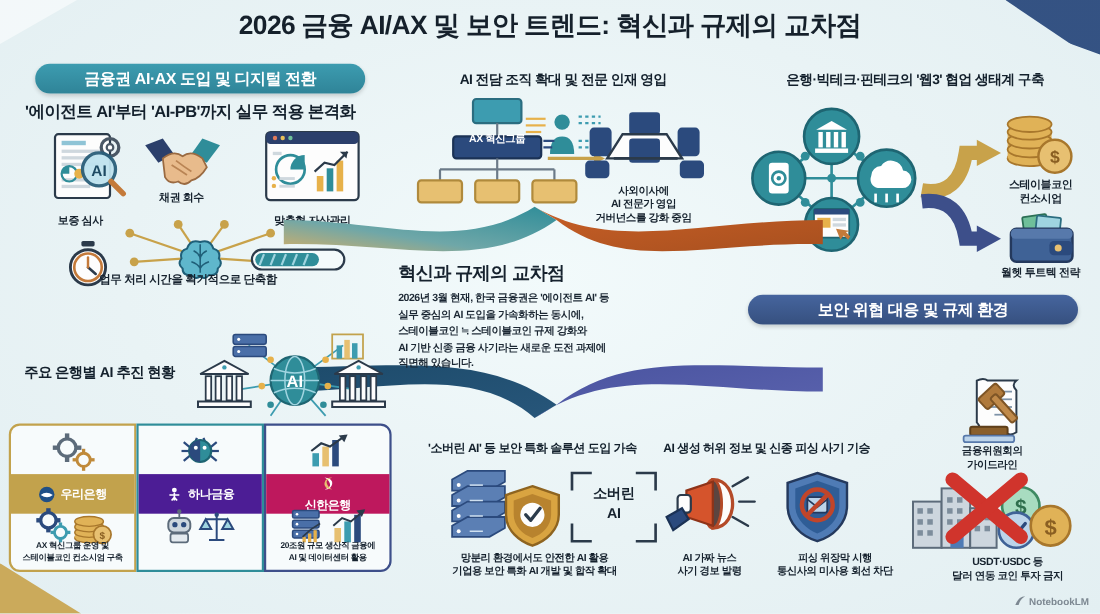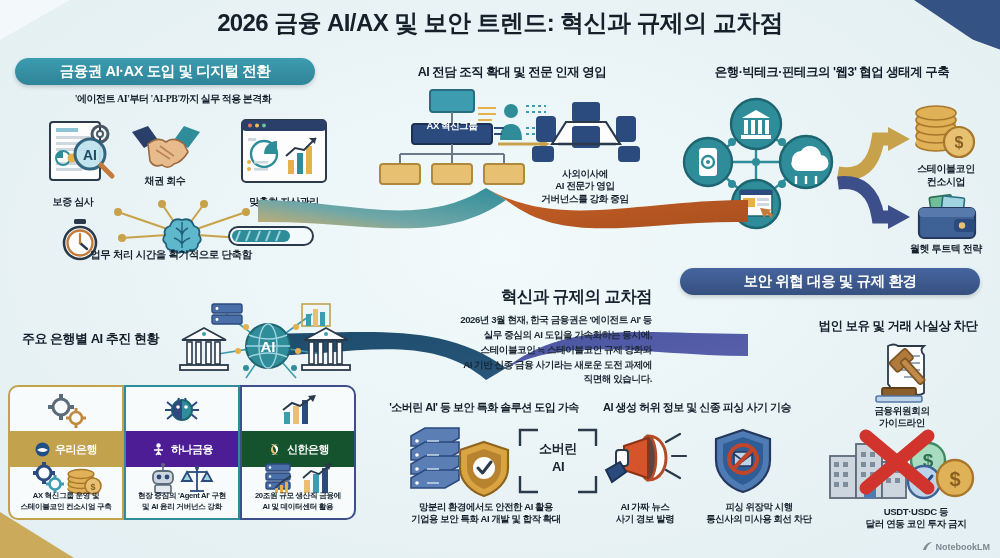--- a/index.html
+++ b/index.html
@@ -47,23 +47,22 @@
     white-space:nowrap; text-align:center;
   }
 
   .cap{ position:absolute; font-weight:bold; color:#16222e; text-align:center;
         letter-spacing:-0.4px; line-height:1.28; }
 
   
   .ribbon{ position:absolute; left:318px; top:186px; width:376px; height:200px; }
 
   .center-txt{
-    position:absolute; left:362px; top:238px; width:290px; text-align:right;
+    position:absolute; left:362px; top:238px; width:290px; text-align:left;
     z-index:6;
-    margin-top:48px;
   }
   .center-txt h2{
     font-size:16.5px; font-weight:bold; color:#16222e; letter-spacing:-0.6px;
     margin-bottom:5px;
   }
   .center-txt p{
     font-size:9.6px; font-weight:bold; color:#1b2733; line-height:1.55;
     letter-spacing:-0.45px;
   }
 
@@ -72,21 +71,21 @@
   .bankcol{ position:absolute; top:0; width:116px; height:135px;
     background:#f7fbfc; border:2px solid #caa94f; }
   .bankcol.c1{ left:0; border-color:#c2a24c; border-radius:10px 0 0 10px; }
   .bankcol.c2{ left:116px; border-color:#2f8d99; }
   .bankcol.c3{ left:232px; border-color:#3d4f8a; border-radius:0 10px 10px 0; }
   .bankband{ position:absolute; left:0; top:44px; width:100%; height:36px;
     display:flex; align-items:center; justify-content:center; gap:5px;
     font-size:11px; font-weight:bold; color:#fff; letter-spacing:-0.5px; }
   .b1{ background:#c2a24c; }
   .b2{ background:#4c1d95; }
-  .b3{ background:#14532d; }
+  .b3{ background:#be185d;flex-direction:column; }
   .bankdesc{ position:absolute; left:4px; right:4px; bottom:6px; font-size:7.6px;
     font-weight:bold; color:#16222e; text-align:center; line-height:1.45;
     letter-spacing:-0.3px; }
   .bankicon{ position:absolute; left:0; top:4px; width:100%; height:38px;
     display:flex; align-items:center; justify-content:center; gap:4px;}
   .bankicon2{ position:absolute; left:0; top:74px; width:100%; height:34px;
     display:flex; align-items:center; justify-content:center; gap:5px;}
 
   .wm{ position:absolute; right:10px; bottom:6px; font-size:9px; color:#7d8892;
        display:flex; align-items:center; gap:3px; font-weight:bold;}
@@ -96,25 +95,25 @@
 <body>
 
 <div id="canvas">
 
   <div class="corner-tl"></div>
   <div class="corner-tr"></div>
   <div class="corner-bl"></div>
 
   <div class="title">2026 금융 AI/AX 및 보안 트렌드: 혁신과 규제의 교차점</div>
 
-  <div class="pill teal" style="left:15px; top:58px; width:300px; height:27px;">금융권 AI·AX 도입 및 디지털 전환</div>
+  <div class="pill teal" style="left:32px; top:58px; width:300px; height:27px;">금융권 AI·AX 도입 및 디지털 전환</div>
 
   <div class="pill navy" style="left:680px; top:268px; width:300px; height:27px;">보안 위협 대응 및 규제 환경</div>
 
-  <div class="shead" style="left:20px; top:92px; width:306px; font-size:10px;font-family:Liberation Serif, serif;">'에이전트 AI'부터 'AI-PB'까지 실무 적용 본격화</div>
+  <div class="shead" style="left:20px; top:92px; width:306px; font-size:15px;">'에이전트 AI'부터 'AI-PB'까지 실무 적용 본격화</div>
 
   <div style="position:absolute; left:38px; top:118px;">
     <svg width="92" height="72" viewBox="0 0 92 72">
       <rect x="12" y="4" width="50" height="58" rx="3" fill="#fdfdfd" stroke="#2b3a4a" stroke-width="2"></rect>
       <rect x="18" y="10" width="22" height="4" fill="#8fc4d6"></rect>
       <rect x="18" y="18" width="38" height="3" fill="#cfd8de"></rect>
       <rect x="18" y="24" width="30" height="3" fill="#cfd8de"></rect>
       <rect x="18" y="30" width="34" height="3" fill="#cfd8de"></rect>
       <rect x="18" y="44" width="34" height="3" fill="#cfd8de"></rect>
       <rect x="18" y="50" width="26" height="3" fill="#cfd8de"></rect>
@@ -581,24 +580,20 @@
           <g stroke="#2b4a7d" stroke-width="1.8" fill="none">
             <line x1="50" y1="6" x2="50" y2="29"></line>
               <line x1="40" y1="10" x2="60" y2="10"></line>
             <path d="M40 10 l-5 9 h10 z" fill="#9fd4e0"></path>
               <path d="M60 10 l-5 9 h10 z" fill="#9fd4e0"></path>
             <line x1="43" y1="29" x2="57" y2="29"></line>
           </g>
           <circle cx="50" cy="6" r="2" fill="#2b4a7d"></circle>
         </svg>
       </div>
-      <div class="bankdesc">
-        <div>현장 중심의 'Agent AI' 구현</div>
-        <div>및 AI 윤리 거버넌스 강화</div>
-      </div>
     </div>
 
     <div class="bankcol c3">
       <div class="bankicon">
         <svg width="40" height="32" viewBox="0 0 40 32">
           <rect x="6" y="18" width="6" height="12" fill="#3d9cb0"></rect>
             <rect x="15" y="12" width="6" height="18" fill="#e7c071"></rect>
             <rect x="24" y="6" width="6" height="24" fill="#2b4a7d"></rect>
           <polyline points="5,16 14,9 22,12 36,2" fill="none" stroke="#2b3a4a" stroke-width="2"></polyline>
           <polygon points="38,1 30,2 35,8" fill="#2b3a4a"></polygon>
@@ -727,21 +722,20 @@
       <rect x="20" y="24" width="18" height="14" rx="2" fill="#bcd4ea" stroke="#24395d" stroke-width="1.6"></rect>
       <polyline points="20,26 29,33 38,26" fill="none" stroke="#24395d" stroke-width="1.6"></polyline>
       <line x1="19" y1="41" x2="39" y2="21" stroke="#c0452a" stroke-width="4"></line>
     </svg>
   </div>
   <div class="cap" style="left:690px; top:501px; width:138px; font-size:9.4px;">
     <div>피싱 위장막 시행</div>
     <div>통신사의 미사용 회선 차단</div>
   </div>
 
-  <div class="shead" style="left:800px; top:318px; width:196px; font-size:12.5px;">법인 보유 및 거래 사실상 차단</div>
 
   <div style="position:absolute; left:862px; top:342px;">
     <svg width="76" height="66" viewBox="0 0 76 66">
       <path d="M26 4 q6 -3 10 0 l26 0 q-5 4 0 9 l0 38 q-6 4 -10 0 l-26 0 q5 -4 0 -9 z" fill="#fdfdfd" stroke="#2b3a4a" stroke-width="1.8"></path>
       <g stroke="#7e93a8" stroke-width="1.6">
           <line x1="38" y1="14" x2="58" y2="14"></line>
           <line x1="38" y1="21" x2="58" y2="21"></line>
           <line x1="38" y1="28" x2="58" y2="28"></line>
           <line x1="42" y1="35" x2="58" y2="35"></line>
         </g>

